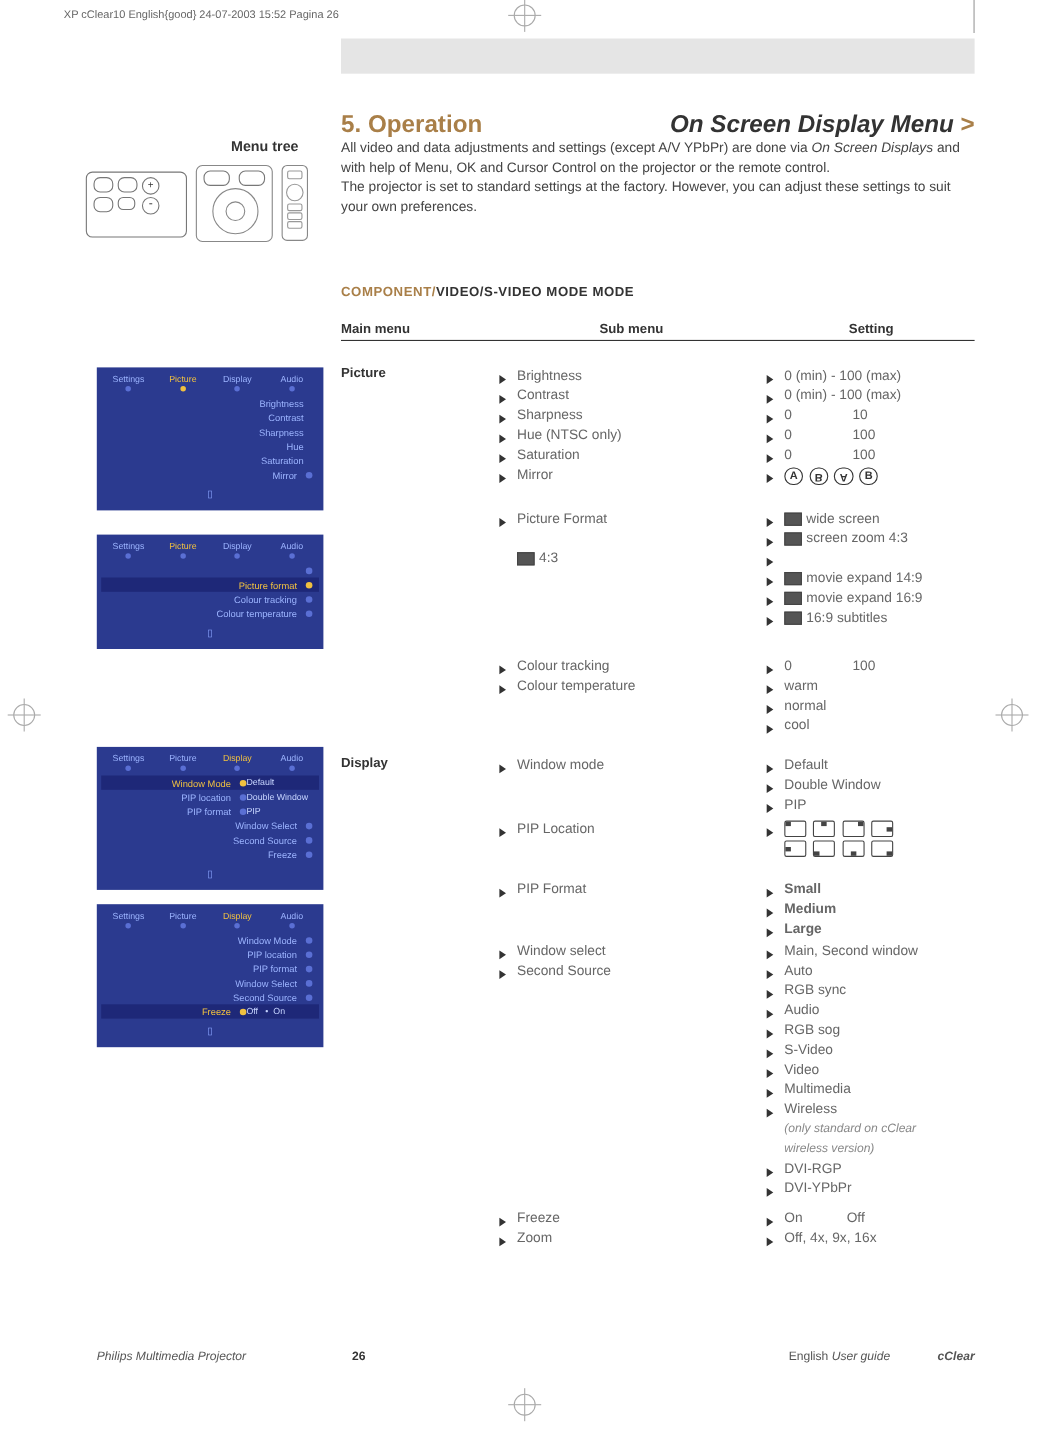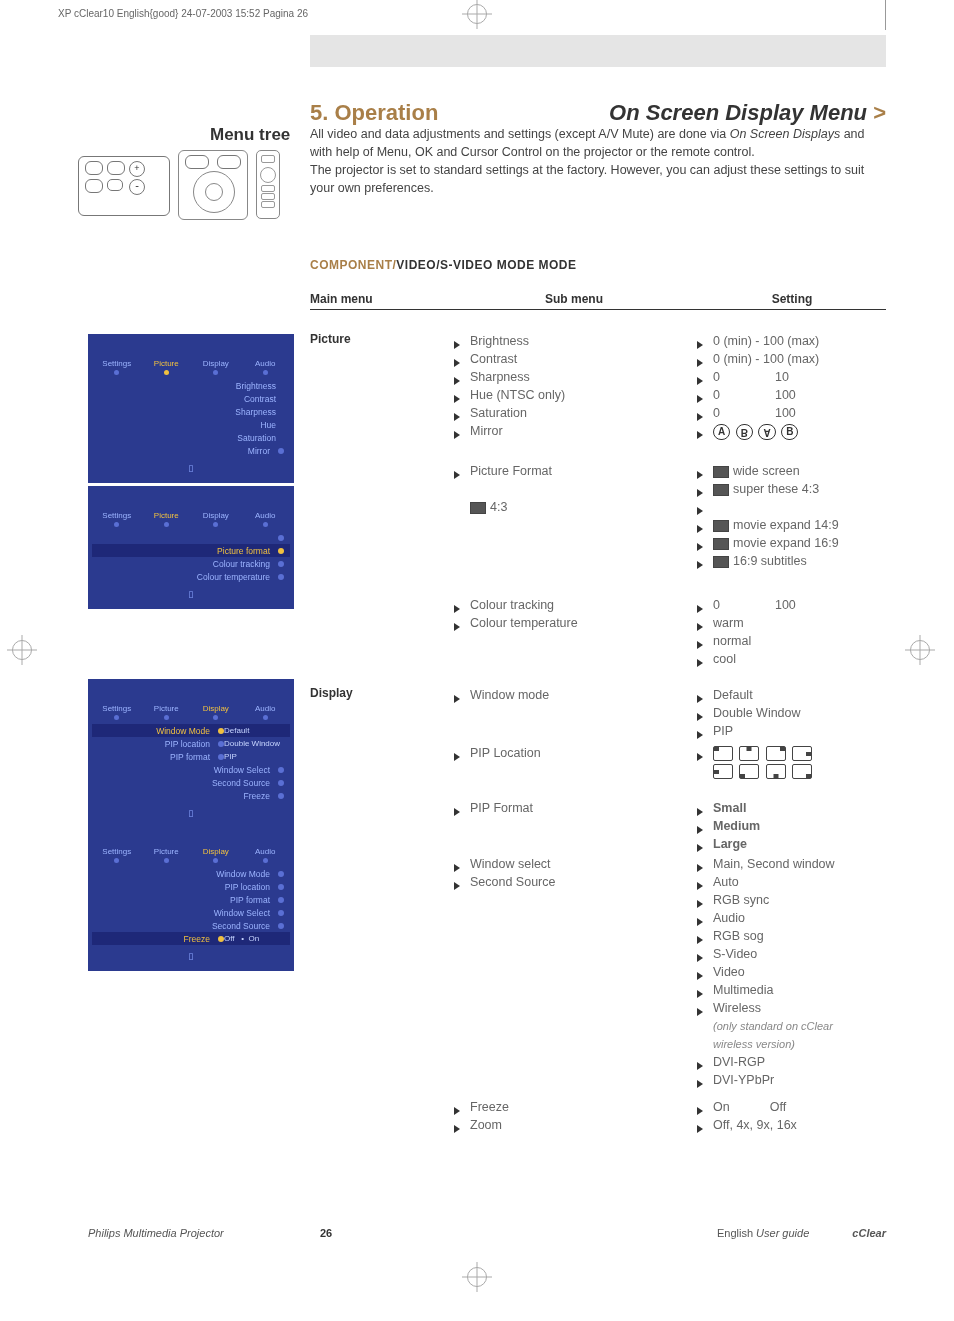--- a/index.html
+++ b/index.html
@@ -55,21 +55,21 @@
     font-style: italic;
     color: #333;
   }
   .page-header .right .gt { color: #a97f48; font-style: normal; }
 
   .menu-tree-label {
     position: absolute;
     top: 125px;
     left: 210px;
     font-weight: bold;
-    font-size: 17px;
+    font-size: 13px;
   }
 
   .intro {
     position: absolute;
     top: 125px;
     left: 310px;
     right: 68px;
     font-size: 12.5px;
     line-height: 1.45;
     color: #444;
@@ -192,21 +192,21 @@
   .osd-panel {
     position: absolute;
     left: 88px;
     width: 198px;
     background: #2b3a8f;
     color: #9cb4ff;
     font-size: 8.5px;
     padding: 6px 4px 10px 4px;
   }
   .osd-tabs { display:flex; justify-content:space-around; margin-bottom:2px; font-size:8px; }
-  .osd-tabs .tab { text-align:center; flex:1;margin-top:19px; }
+  .osd-tabs .tab { text-align:center; flex:1; }
   .osd-tabs .tab.active { color: #f0c040; }
   .osd-dot { width:5px; height:5px; border-radius:50%; background:#5a6fd4; display:inline-block; margin:0 auto;}
   .osd-dot.active{ background:#f0c040; }
   .osd-list { margin-top:4px; }
   .osd-row { display:flex; align-items:center; height:13px; padding:0 6px;}
   .osd-row .lbl { flex:1; text-align:right; padding-right:8px; color:#9cb4ff;}
   .osd-row .val { width:60px; color:#c6d4ff; font-size:8px;}
   .osd-row .dot { width:6px; height:6px; border-radius:50%; background:#5a6fd4; }
   .osd-row .dot.active { background:#f0c040; }
   .osd-row.sel { background:#1e2878; }
@@ -301,21 +301,21 @@
   <div class="remote">
     <div style="position:absolute; top:4px;left:4px;right:4px;height:6px;border:1px solid #999;border-radius:2px;"></div>
     <div style="position:absolute; top:16px;left:3px;width:14px;height:14px;border:1px solid #999;border-radius:50%;"></div>
     <div style="position:absolute; top:34px;left:4px;right:4px;height:5px;border:1px solid #999;border-radius:2px;"></div>
     <div style="position:absolute; top:42px;left:4px;right:4px;height:5px;border:1px solid #999;border-radius:2px;"></div>
     <div style="position:absolute; top:50px;left:4px;right:4px;height:5px;border:1px solid #999;border-radius:2px;"></div>
   </div>
 </div>
 
 <div class="intro">
-  <div><span>All video and data adjustments and settings (except A/V Mute) are done via </span><em>On Screen Displays</em><span> and with help of Menu, OK and Cursor Control on the projector or the remote control.</span></div>
+  <div><span>All video and data adjustments and settings (except A/V YPbPr) are done via </span><em>On Screen Displays</em><span> and with help of Menu, OK and Cursor Control on the projector or the remote control.</span></div>
   <div>The projector is set to standard settings at the factory. However, you can adjust these settings to suit your own preferences.</div>
 </div>
 
 <div class="section-head component">
   <span class="gold">COMPONENT/</span><span>VIDEO/S-VIDEO MODE MODE</span>
 </div>
 
 <div class="table-header">
   <div class="col-main">Main menu</div>
   <div class="col-sub">Sub menu</div>
@@ -370,21 +370,21 @@
   <div class="line arrow">
     <span class="mirror-box">A</span>
     <span class="mirror-box"><span class="flip">B</span></span>
     <span class="mirror-box"><span class="flip">A</span></span>
     <span class="mirror-box">B</span>
   </div>
 </div>
 
 <div class="set-block" style="top:462px;">
   <div class="line arrow"><span class="pf-icon"></span><span>wide screen</span></div>
-  <div class="line arrow"><span class="pf-icon"></span><span>super these 4:3</span></div>
+  <div class="line arrow"><span class="pf-icon"></span><span>screen zoom 4:3</span></div>
   <div class="line arrow">&nbsp;</div>
   <div class="line arrow"><span class="pf-icon"></span><span>movie expand 14:9</span></div>
   <div class="line arrow"><span class="pf-icon"></span><span>movie expand 16:9</span></div>
   <div class="line arrow"><span class="pf-icon"></span><span>16:9 subtitles</span></div>
 </div>
 
 <div class="set-block" style="top:596px;">
   <div class="line arrow"><span>0</span><span style="display:inline-block;width:55px;"></span><span>100</span></div>
   <div class="line arrow">warm</div>
   <div class="line arrow">normal</div>

